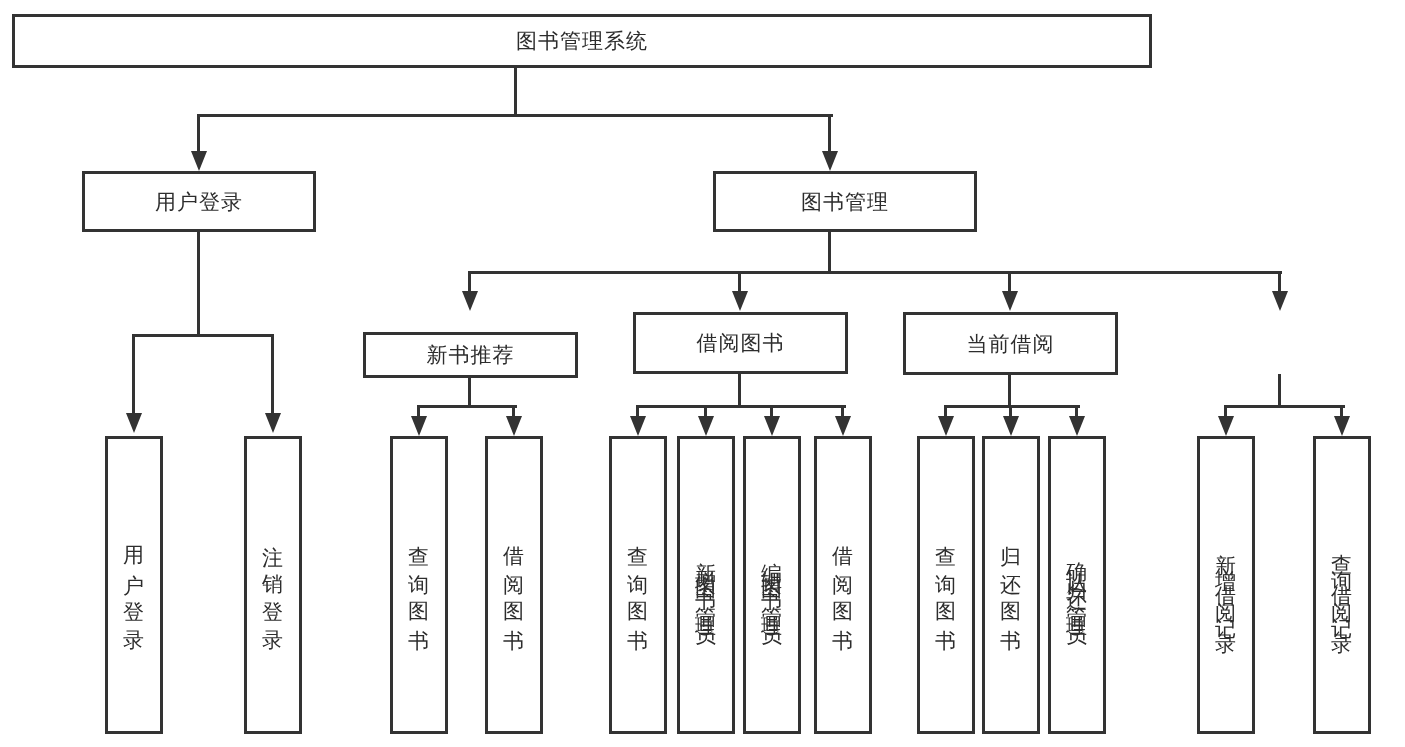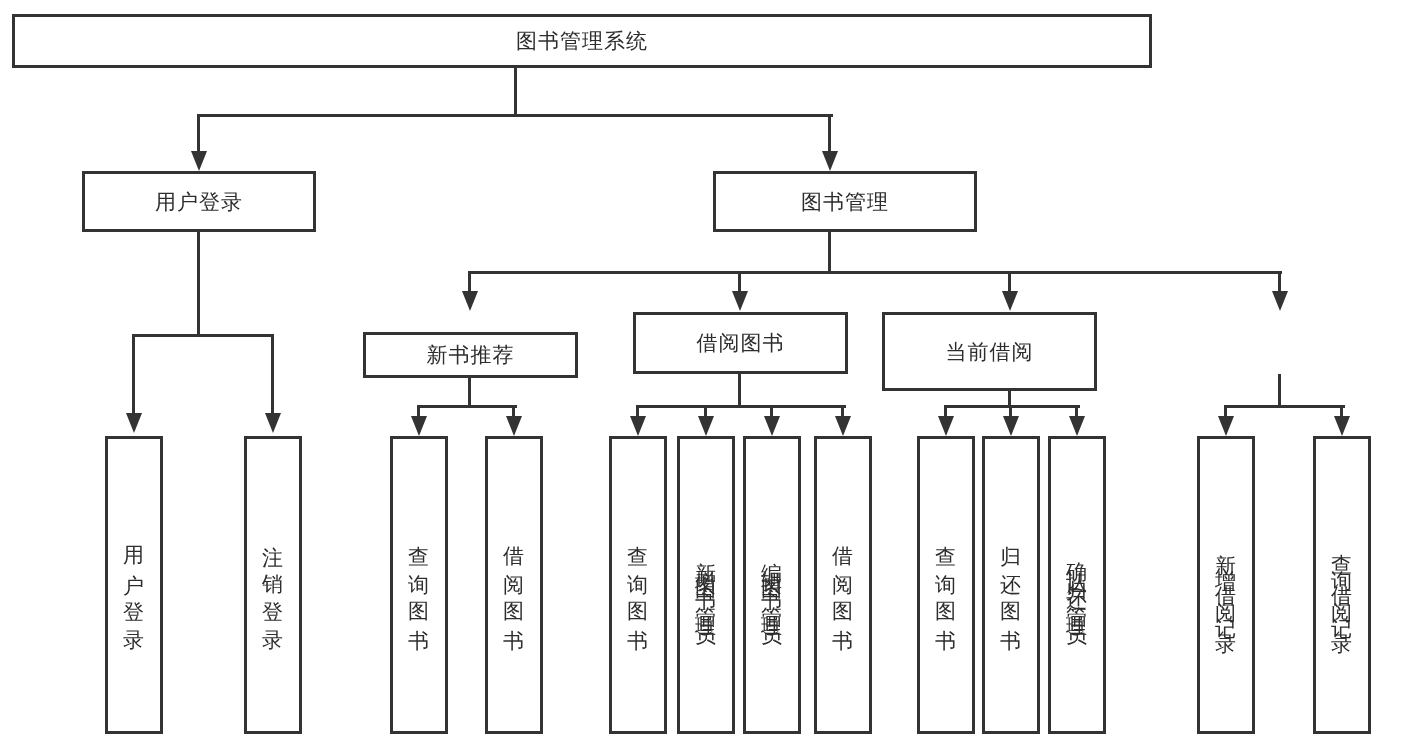--- a/index.html
+++ b/index.html
@@ -78,21 +78,21 @@
   <div class="arrow" style="left:1002px;top:291px"></div>
   <div class="vl" style="left:1278px;top:271px;height:23px"></div>
   <div class="arrow" style="left:1272px;top:291px"></div>
 
   <div class="node h" style="left:363px;top:332px;width:215px;height:46px">
     <span>新书推荐</span>
   </div>
   <div class="node h" style="left:633px;top:312px;width:215px;height:62px">
     <span>借阅图书</span>
   </div>
-  <div class="node h" style="left:882px;top:312px;width:215px;height:79px">
+  <div class="node h" style="left:903px;top:312px;width:215px;height:63px">
     <span>当前借阅</span>
   </div>
 
   <div class="vl" style="left:468px;top:374px;height:33px"></div>
   <div class="hl" style="left:417px;top:405px;width:100px"></div>
   <div class="vl" style="left:417px;top:405px;height:14px"></div>
   <div class="arrow" style="left:411px;top:416px"></div>
   <div class="vl" style="left:512px;top:405px;height:14px"></div>
   <div class="arrow" style="left:506px;top:416px"></div>
 

